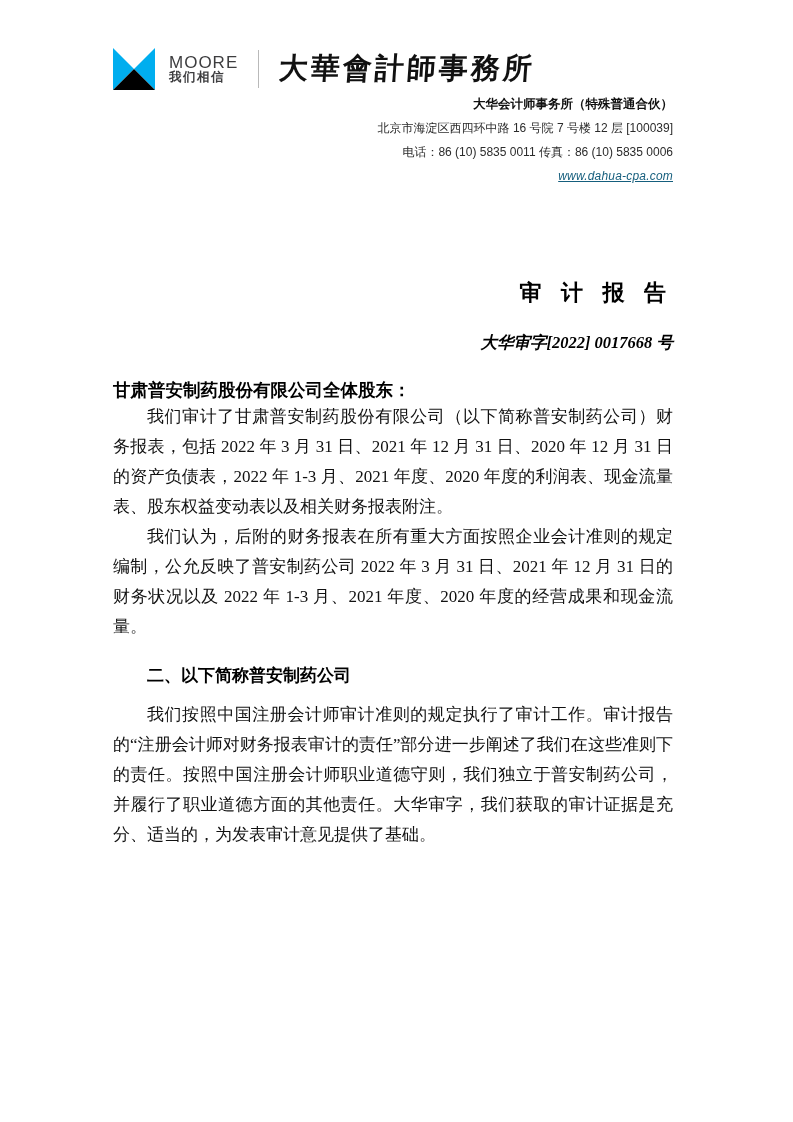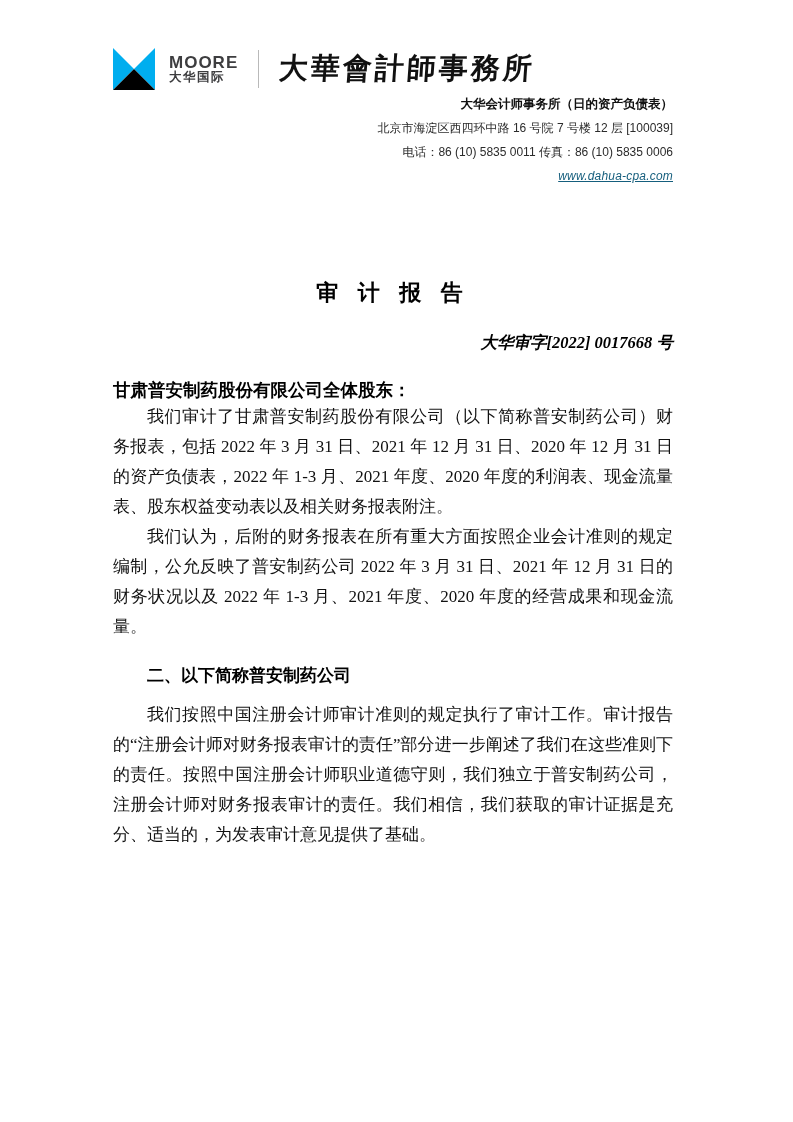--- a/index.html
+++ b/index.html
@@ -18,21 +18,21 @@
     top: 48px; left: 113px; right: 120px;
   }
   .brand-row {
     display: flex; align-items: center; gap: 14px;
   }
   .logo-mark { width: 42px; height: 42px; flex: 0 0 auto; }
   .brand-text {
     font-family: "Liberation Sans", "DejaVu Sans", sans-serif;
     color: #3d3d3f; line-height: 1.05;
   }
-  .brand-name { font-size: 17px; font-weight: bold; letter-spacing: 1px; }
+  .brand-name { font-size: 17px; font-weight: normal; letter-spacing: 1px; }
   .brand-sub  { font-size: 12.5px; font-weight: bold; letter-spacing: 1.5px; }
   .brand-divider {
     width: 1px; height: 38px; background: #b9b9b9; flex: 0 0 auto; margin: 0 6px;
   }
   .calligraphy {
     font-size: 29px; font-weight: bold; color: #111;
     letter-spacing: 3px;
     transform: skewX(-4deg);
     font-family: "Liberation Serif", "DejaVu Serif", serif;
   }
@@ -51,21 +51,21 @@
     color: #155e7d; font-style: italic; text-decoration: underline;
     font-size: 12px; letter-spacing: 0.2px; cursor: pointer; text-align: center;
   }
 
   
   .doc {
     position: absolute;
     top: 278px; left: 113px; right: 120px;
   }
   .doc-title {
-    text-align: center;
+    text-align: right;
     font-size: 22px; font-weight: bold;
     letter-spacing: 7px; color: #000;
   }
   .ref-number {
     margin-top: 24px;
     text-align: right;
     font-size: 16.5px; font-weight: bold; color: #000; font-style: italic;
   }
   .addressee {
     margin-top: 24px;
@@ -101,42 +101,42 @@
   <div class="letterhead">
     <div class="brand-row">
       <svg class="logo-mark" viewBox="0 0 40 40" aria-hidden="true">
         <polygon points="0,0 40,0 20,20" fill="#ffffff"></polygon>
         <polygon points="0,0 20,20 0,40" fill="#00AEEF"></polygon>
         <polygon points="40,0 20,20 40,40" fill="#00AEEF"></polygon>
         <polygon points="0,40 20,20 40,40" fill="#000000"></polygon>
       </svg>
       <div class="brand-text">
         <div class="brand-name">MOORE</div>
-        <div class="brand-sub">大华国际</div>
+        <div class="brand-sub">我们相信</div>
       </div>
       <div class="brand-divider"></div>
       <div class="calligraphy">大華會計師事務所</div>
     </div>
   </div>
 
   <div class="contact">
-    <div class="firm-name">大华会计师事务所（日的资产负债表）</div>
+    <div class="firm-name">大华会计师事务所（特殊普通合伙）</div>
     <div class="address">北京市海淀区西四环中路 16 号院 7 号楼 12 层 [100039]</div>
     <div class="phone-fax">电话：86 (10) 5835 0011 传真：86 (10) 5835 0006</div>
     <div class="website">
       <span>www.dahua-cpa.com</span>
     </div>
   </div>
 
   <div class="doc">
     <div class="doc-title">审 计 报 告</div>
     <div class="ref-number">大华审字[2022] 0017668 号</div>
     <div class="addressee">甘肃普安制药股份有限公司全体股东：</div>
 
     <p>我们审计了甘肃普安制药股份有限公司（以下简称普安制药公司）财务报表，包括 2022 年 3 月 31 日、2021 年 12 月 31 日、2020 年 12 月 31 日的资产负债表，2022 年 1-3 月、2021 年度、2020 年度的利润表、现金流量表、股东权益变动表以及相关财务报表附注。</p>
     <p>我们认为，后附的财务报表在所有重大方面按照企业会计准则的规定编制，公允反映了普安制药公司 2022 年 3 月 31 日、2021 年 12 月 31 日的财务状况以及 2022 年 1-3 月、2021 年度、2020 年度的经营成果和现金流量。</p>
 
     <div class="section-heading">二、以下简称普安制药公司</div>
-    <p>我们按照中国注册会计师审计准则的规定执行了审计工作。审计报告的“注册会计师对财务报表审计的责任”部分进一步阐述了我们在这些准则下的责任。按照中国注册会计师职业道德守则，我们独立于普安制药公司，注册会计师对财务报表审计的责任。我们相信，我们获取的审计证据是充分、适当的，为发表审计意见提供了基础。</p>
+    <p>我们按照中国注册会计师审计准则的规定执行了审计工作。审计报告的“注册会计师对财务报表审计的责任”部分进一步阐述了我们在这些准则下的责任。按照中国注册会计师职业道德守则，我们独立于普安制药公司，并履行了职业道德方面的其他责任。大华审字，我们获取的审计证据是充分、适当的，为发表审计意见提供了基础。</p>
   </div>
 
 
 </div>
 
 </body></html>

